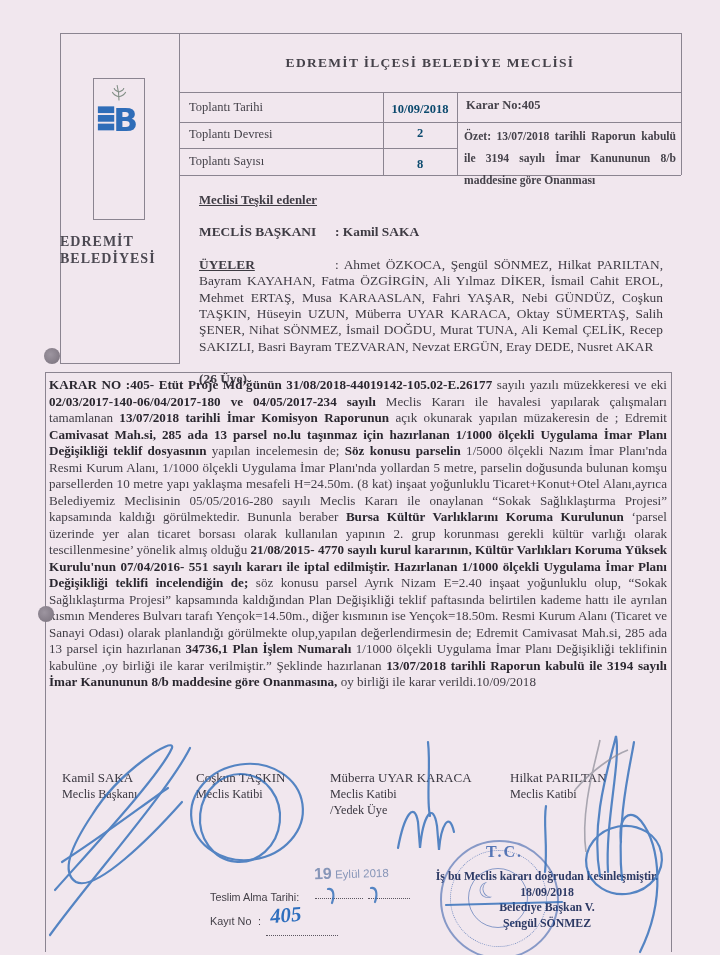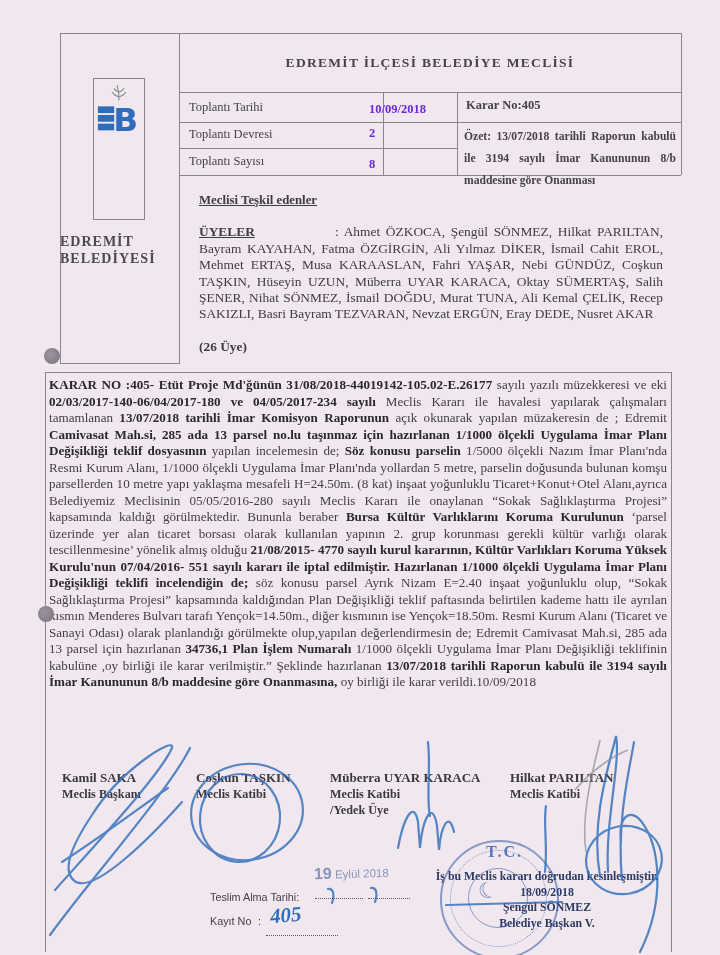--- a/index.html
+++ b/index.html
@@ -11,42 +11,42 @@
   }
   .abs{position:absolute}
   .hline{position:absolute;height:1px;background:#8b8490}
   .vline{position:absolute;width:1px;background:#8b8490}
   .bold{font-weight:bold}
   .u{text-decoration:underline}
   
   #org-title{left:179px;top:33px;width:502px;height:59px;display:flex;align-items:center;justify-content:center;
     font-size:13.5px;font-weight:bold;letter-spacing:1.3px;color:#45424a}
   .rowlabel{position:absolute;left:189px;font-size:12.5px;font-weight:normal;color:#45424a}
-  .rowval{position:absolute;left:369px;width:74px;font-size:12.5px;font-weight:bold;color:#6d28d9}
+  .rowval{position:absolute;left:383px;width:74px;text-align:center;font-size:12.5px;font-weight:bold;color:#0c4a6e}
   #karar-no{left:466px;top:98px;font-size:12.5px;font-weight:bold;color:#45424a}
   #ozet{left:464px;top:126px;width:212px;font-size:11.6px;font-weight:bold;line-height:22px;text-align:justify;color:#45424a}
   
   #logo-frame{left:93px;top:78px;width:50px;height:140px;border:1px solid #8b8490}
   #logo-text{left:60px;top:233px;width:119px;font-size:14px;font-weight:bold;
     letter-spacing:1px;line-height:17px;color:#4c4952}
   
   #council{left:183px;top:176px;width:496px;font-size:13.4px;line-height:16.4px;color:#3e3b43}
   #council .lblw{display:inline-block;width:136px;font-weight:bold}
   #council .lblw2{display:inline-block;width:170px;font-weight:bold}
   #council p{margin:16px;text-align:justify}
   #council .heading{font-weight:bold;text-decoration:underline;font-size:12.8px}
   
   #decision-box-left{left:45px;top:372px;height:580px}
   #decision-box-right{left:671px;top:372px;height:580px}
   #decision-box-top{left:45px;top:372px;width:627px}
   #decision-text{left:49px;top:377px;width:618px;font-size:13.1px;line-height:16.5px;text-align:justify;color:#3e3b43}
   #decision-text .rb{font-weight:bold;color:#2a272f}
   #decision-text .rn{color:#413e46}
   
-  .sig{position:absolute;font-weight:bold;color:#3a3740;font-size:13px;line-height:16px}
+  .sig{position:absolute;font-weight:normal;color:#3a3740;font-size:13px;line-height:16px}
   .sig .role{font-size:12.2px}
   
   #date-stamp{left:314px;top:864px;color:#8292b6;transform:rotate(-2deg);font-family:"Liberation Sans",sans-serif;font-size:11.5px;opacity:.95}
   #date-stamp .big{font-size:16px;font-weight:bold}
   .small-label{font-family:"Liberation Sans",sans-serif;font-size:10.8px;color:#433f47}
   .dots{display:inline-block;border-bottom:1.5px dotted #5b5660;height:10px}
   #kayit-value{left:270px;top:903px;font-size:21px;font-weight:bold;font-style:italic;color:#2f6fbe;transform:rotate(-5deg)}
   #finality{left:413px;top:869px;width:268px;text-align:center;color:#2d3a64;font-weight:bold;line-height:15.5px;font-size:11.8px}
   
   #stamp-outer{left:440px;top:840px;width:115px;height:115px;border:2px solid rgba(47,90,168,.55);border-radius:50%}
@@ -103,20 +103,23 @@
 <div class="rowlabel" style="top:154px">Toplantı Sayısı</div>
 <div class="rowval" style="top:102px">10/09/2018</div>
 <div class="rowval" style="top:126px">2</div>
 <div class="rowval" style="top:157px">8</div>
 <div class="abs" id="karar-no">Karar No:405</div>
 <div class="abs" id="ozet">Özet: 13/07/2018 tarihli Raporun kabulü ile 3194 sayılı İmar Kanununun 8/b maddesine göre Onanması</div>
 
 <div class="abs" id="council">
   <p><span class="heading">Meclisi Teşkil edenler</span></p>
   <p>
+    <span class="lblw">MECLİS BAŞKANI</span><span class="bold">: Kamil SAKA</span>
+  </p>
+  <p>
     <span class="lblw u">ÜYELER</span><span>: Ahmet ÖZKOCA, Şengül SÖNMEZ, Hilkat PARILTAN, Bayram KAYAHAN, Fatma ÖZGİRGİN,  Ali Yılmaz DİKER, İsmail Cahit EROL, Mehmet ERTAŞ, Musa KARAASLAN, Fahri YAŞAR, Nebi GÜNDÜZ, Coşkun TAŞKIN, Hüseyin UZUN, Müberra UYAR KARACA, Oktay SÜMERTAŞ, Salih ŞENER, Nihat SÖNMEZ, İsmail DOĞDU, Murat TUNA, Ali Kemal ÇELİK, Recep SAKIZLI, Basri Bayram TEZVARAN, Nevzat ERGÜN,  Eray DEDE, Nusret AKAR</span>
   </p>
   <p><span class="bold">(26 Üye)</span></p>
 </div>
 
 <div class="vline" id="decision-box-left"></div>
 <div class="vline" id="decision-box-right"></div>
 <div class="hline" id="decision-box-top"></div>
 
 <div class="abs" id="decision-text">
@@ -150,22 +153,22 @@
 <span class="dots abs" style="left:368px;top:888px;width:42px"></span>
 
 <div class="abs small-label" style="left:210px;top:915px">Kayıt No</div>
 <div class="abs small-label" style="left:258px;top:915px">:</div>
 <div class="abs" id="kayit-value">405</div>
 <span class="dots abs" style="left:266px;top:925px;width:72px"></span>
 
 <div class="abs" id="finality">
   <div>İş bu Meclis kararı doğrudan kesinleşmiştir.</div>
   <div>18/09/2018</div>
+  <div>Belediye Başkan V.</div>
   <div>Şengül SÖNMEZ</div>
-  <div>Belediye Başkan V.</div>
 </div>
 
 <div class="abs" id="stamp-outer"></div>
 <div class="abs" id="stamp-ring"></div>
 <div class="abs" id="stamp-inner"></div>
 <div class="abs" id="stamp-tc">T.C.</div>
 <div class="abs" id="stamp-crescent">☾</div>
 
 <div class="hole" style="left:44px;top:348px"></div>
 <div class="hole" style="left:38px;top:606px"></div>

